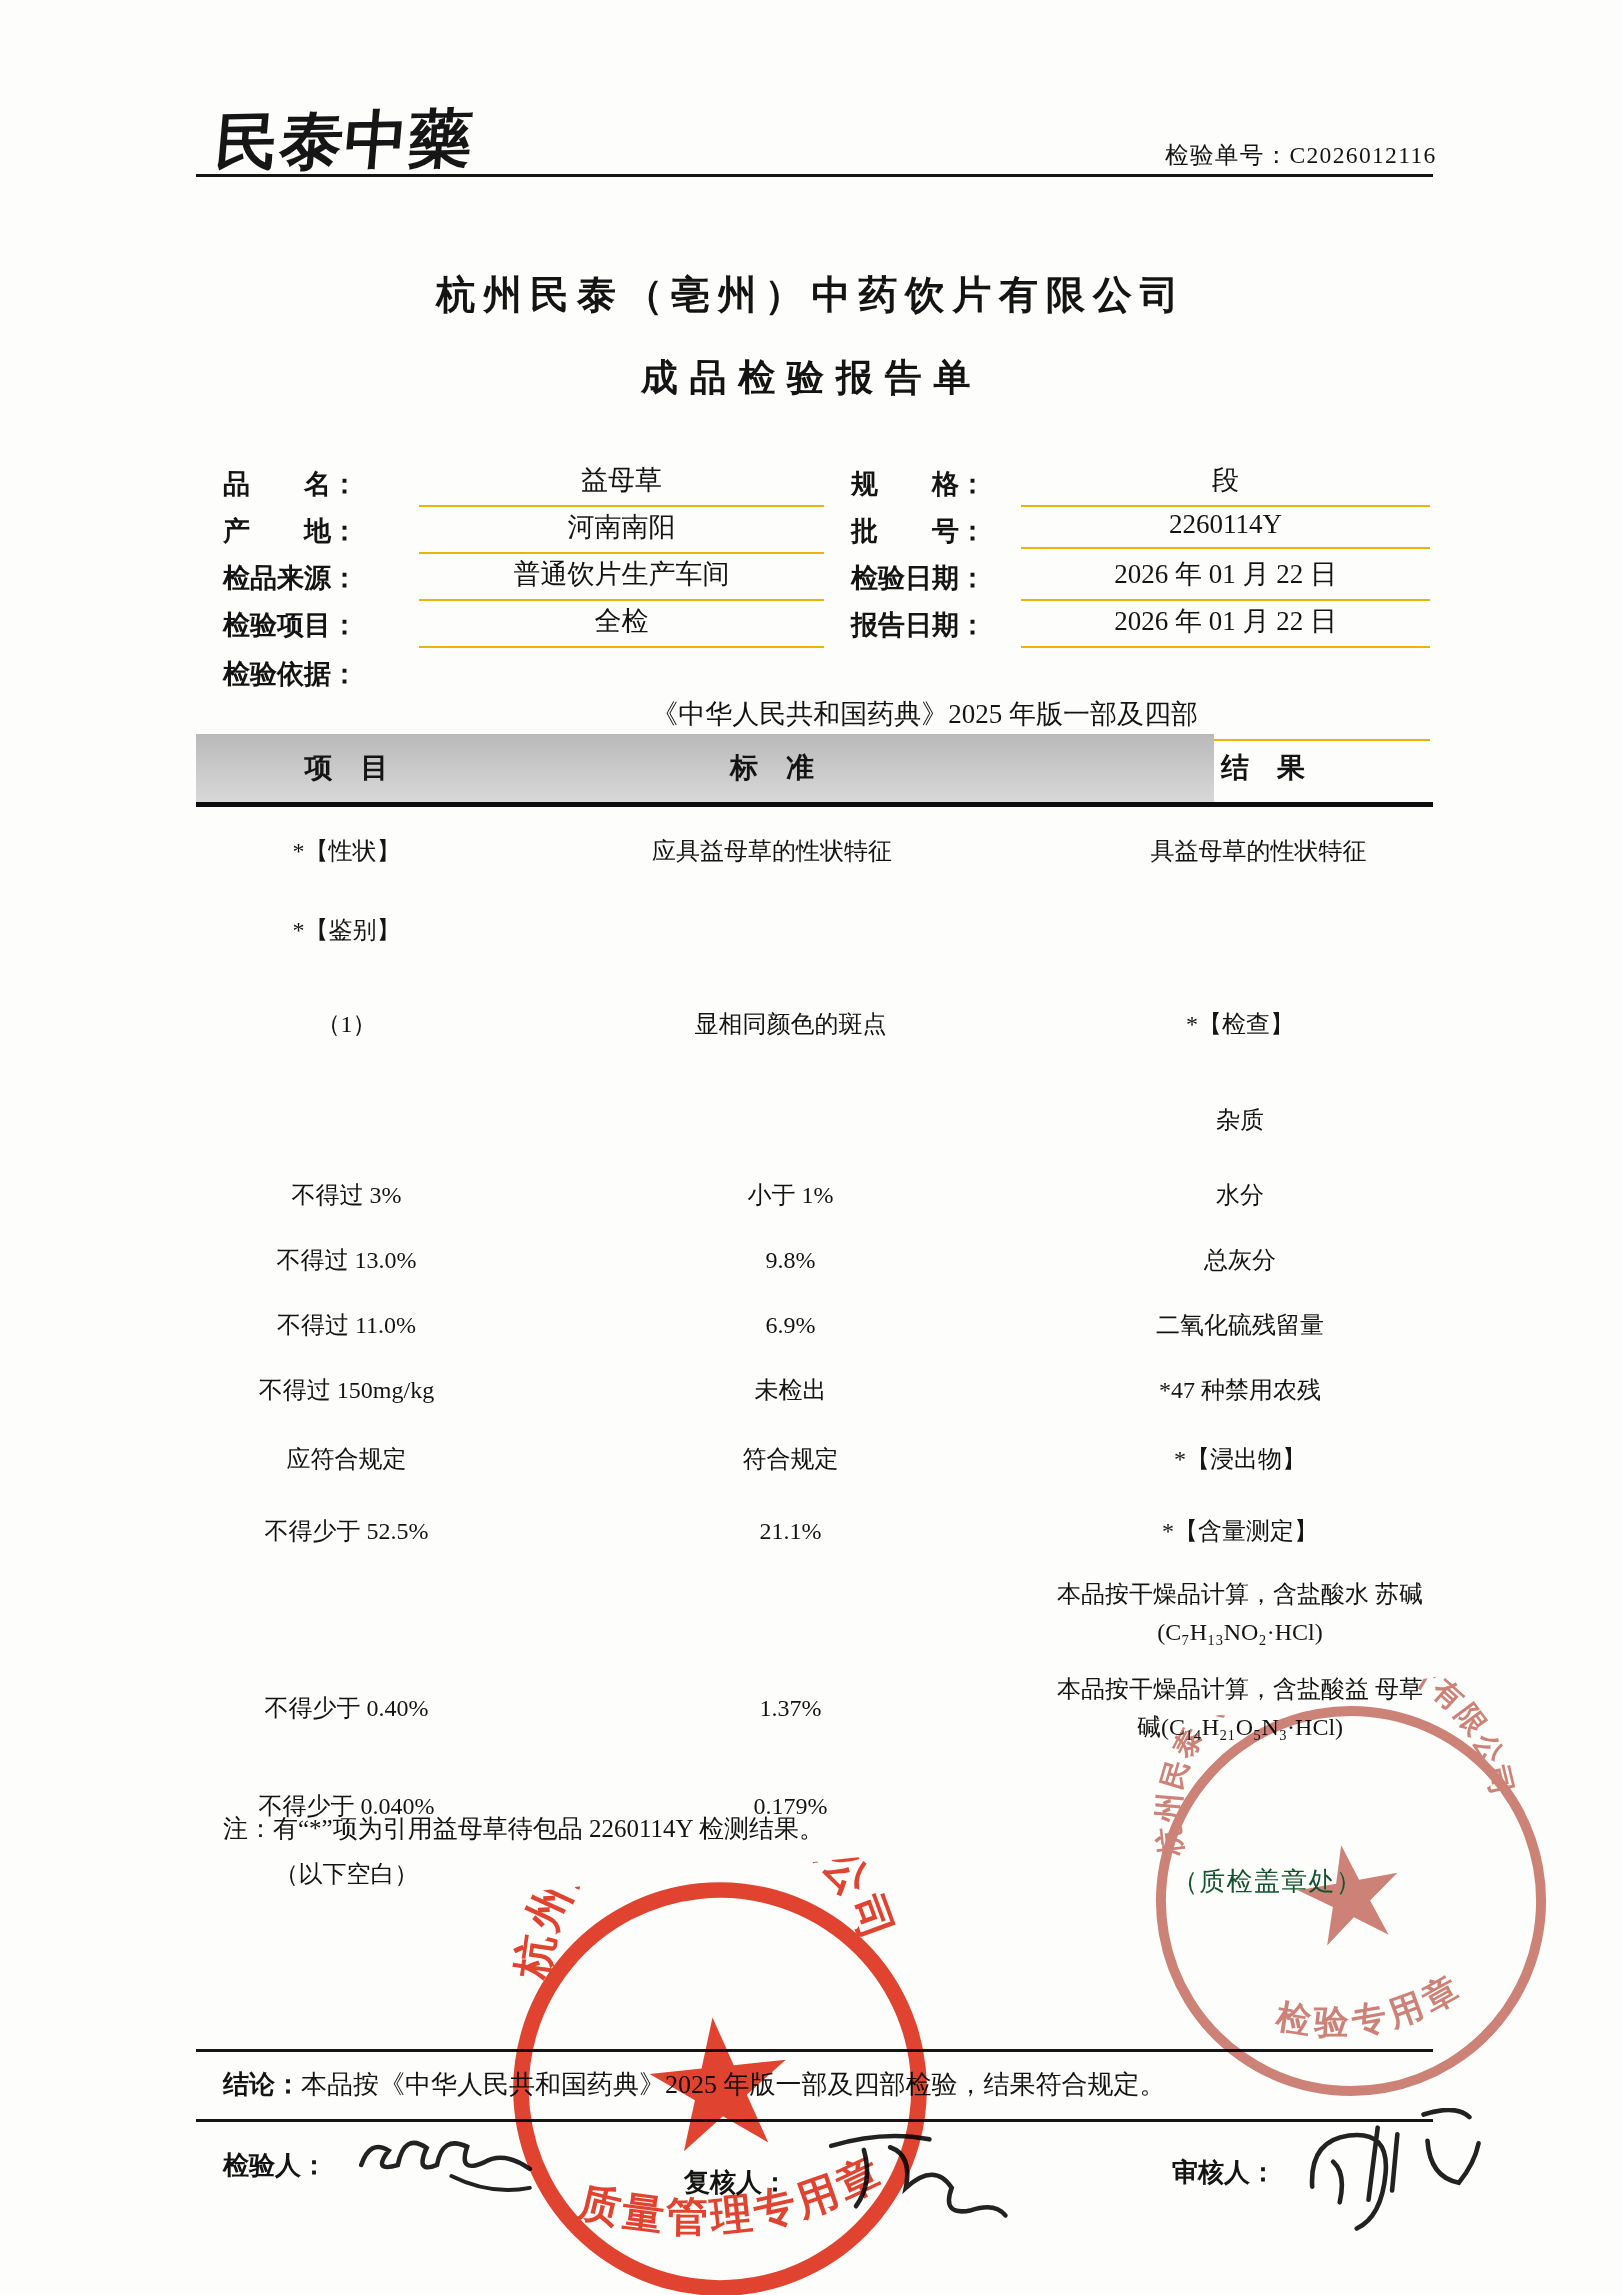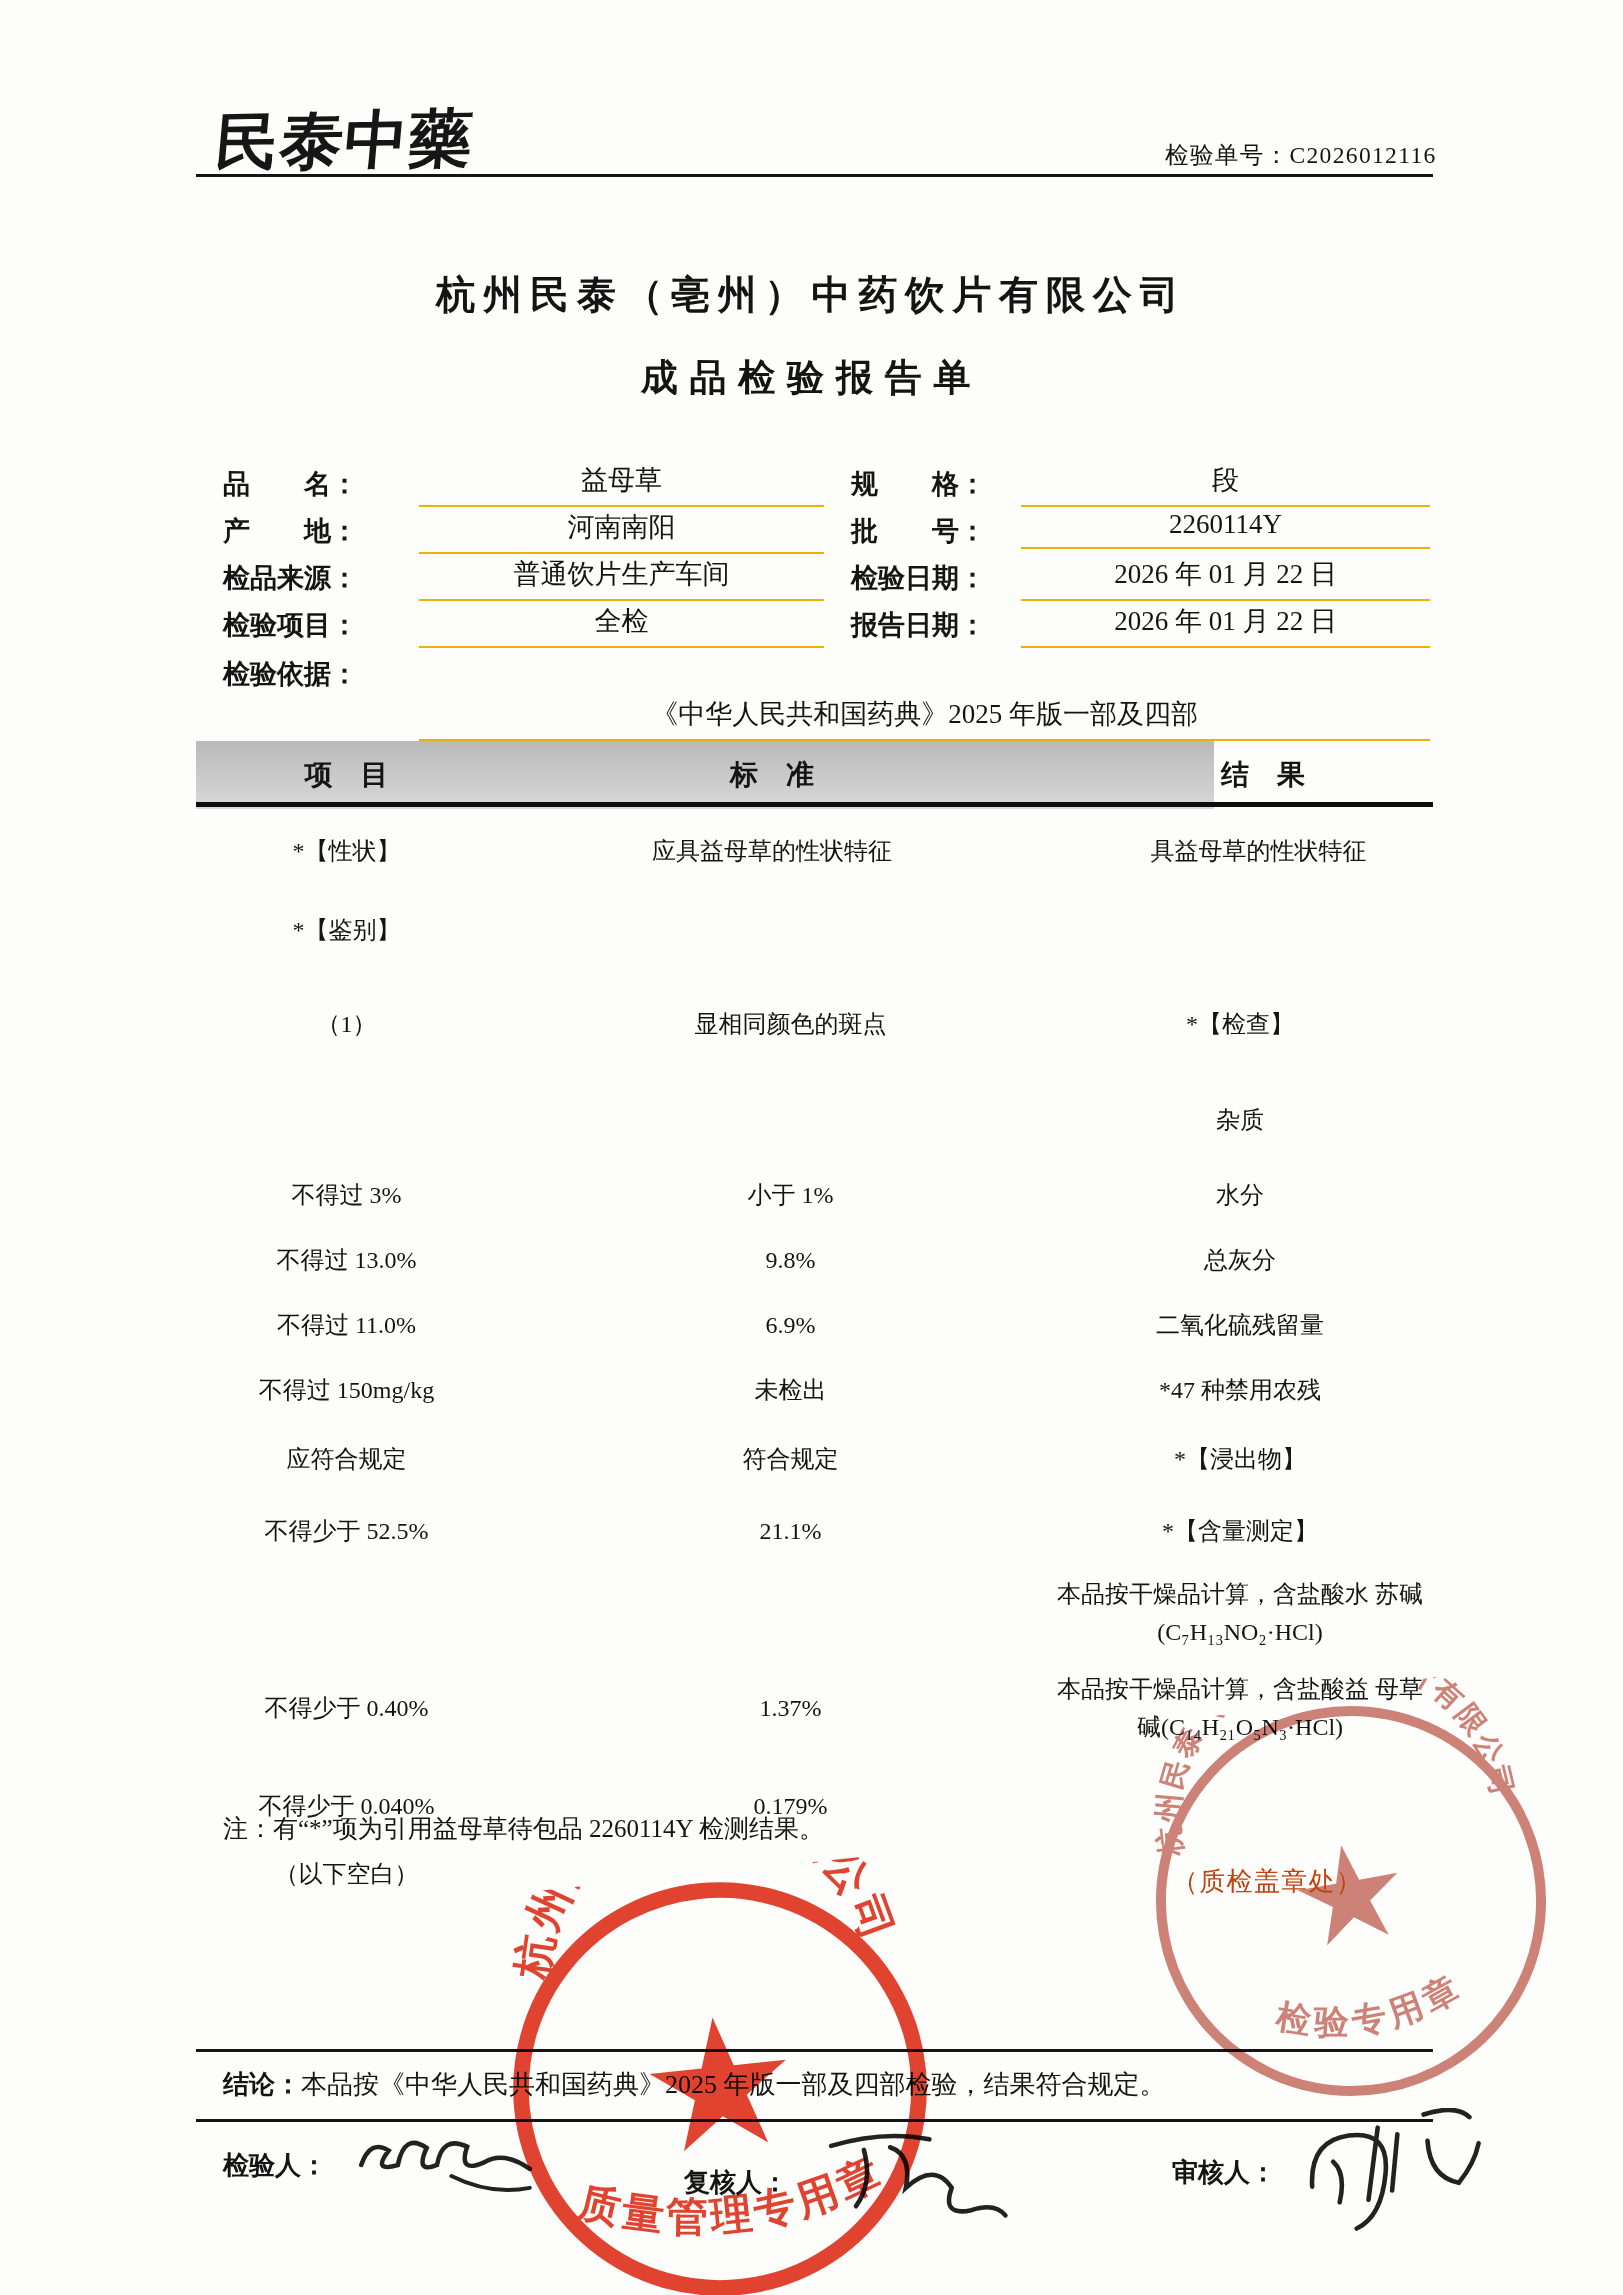--- a/index.html
+++ b/index.html
@@ -35,21 +35,21 @@
     font-size:24px;line-height:1.6;padding:0 9.2px;box-sizing:border-box;
   }
   .rtable .res{padding-left:46px;}
   .h120{min-height:79px}.h165{min-height:108px}
   .h100{min-height:65px}.h110{min-height:72px}.h130{min-height:85px}
   .h140{min-height:92px}.h150{min-height:98px}.h55{min-height:36px}
   .note{font-size:25px;white-space:nowrap;}
   .conclusion{font-size:26px;white-space:nowrap;}
   .sig-label{font-size:26px;font-weight:bold;white-space:nowrap;}
   .stamp{mix-blend-mode:multiply;}
-  .overlay-note{font-size:26px;color:#c2410c;white-space:nowrap;letter-spacing:1.3px;}
+  .overlay-note{font-size:26px;color:#14532d;white-space:nowrap;letter-spacing:1.3px;}
   svg text{font-family:"Liberation Serif","DejaVu Serif",serif;}
 </style>
 </head>
 <body>
 
 <div class="page">
 
   <div class="abs logo" style="left:216px;top:98px;">民泰中藥</div>
   <div class="abs report-no" style="left:1165px;top:139px;">
     <span>检验单号：</span><span>C2026012116</span>
@@ -73,21 +73,21 @@
   <div class="abs f-label" style="left:851px;top:513px;">批　　号：</div>
   <div class="abs f-value" style="left:1021px;top:509px;width:409px;">2260114Y</div>
   <div class="abs f-label" style="left:851px;top:560px;">检验日期：</div>
   <div class="abs f-value" style="left:1021px;top:556px;width:409px;">2026 年 01 月 22 日</div>
   <div class="abs f-label" style="left:851px;top:607px;">报告日期：</div>
   <div class="abs f-value" style="left:1021px;top:603px;width:409px;">2026 年 01 月 22 日</div>
 
   <div class="abs f-label" style="left:223px;top:656px;">检验依据：</div>
   <div class="abs f-value" style="left:419px;top:676px;width:1011px;margin-top:20px;">《中华人民共和国药典》2025 年版一部及四部</div>
 
-  <div class="abs band" style="left:196px;top:734px;width:1018px;height:68px;margin-top:7px;">
+  <div class="abs band" style="left:196px;top:734px;width:1018px;height:68px;">
     <div>项　目</div>
     <div>标　准</div>
     <div style="padding-left:46px;">结　果</div>
   </div>
   <div class="abs band-rule" style="left:196px;top:802px;width:1237px;height:5.2px;"></div>
 
   <div class="abs rtable" style="left:196px;top:812px;width:1237px;">
     <div class="cell h120">*【性状】</div>
     <div class="cell h120">应具益母草的性状特征</div>
     <div class="cell h120 res">具益母草的性状特征</div>

